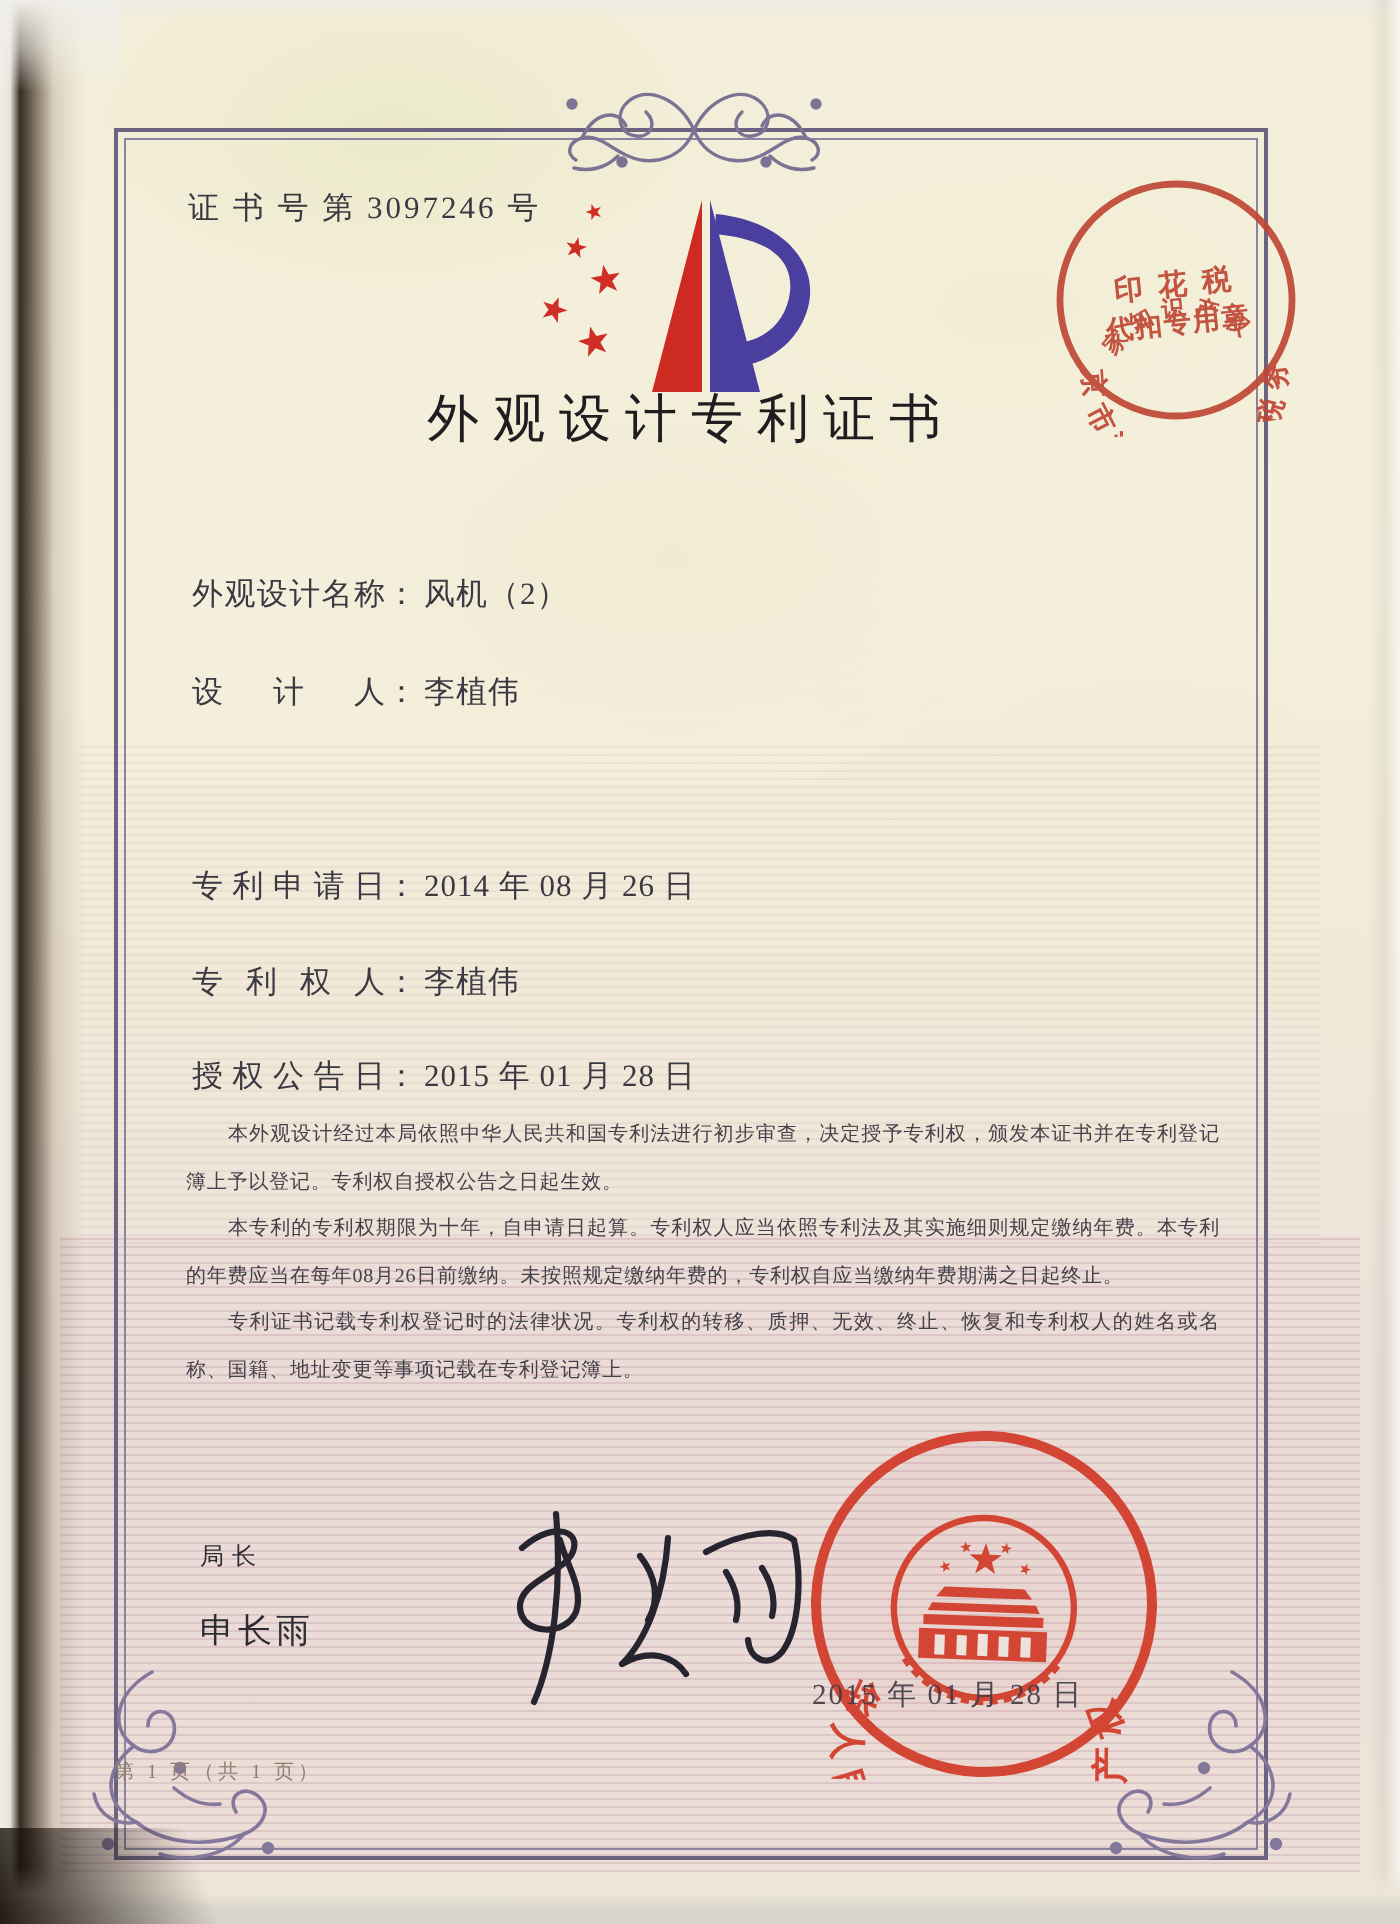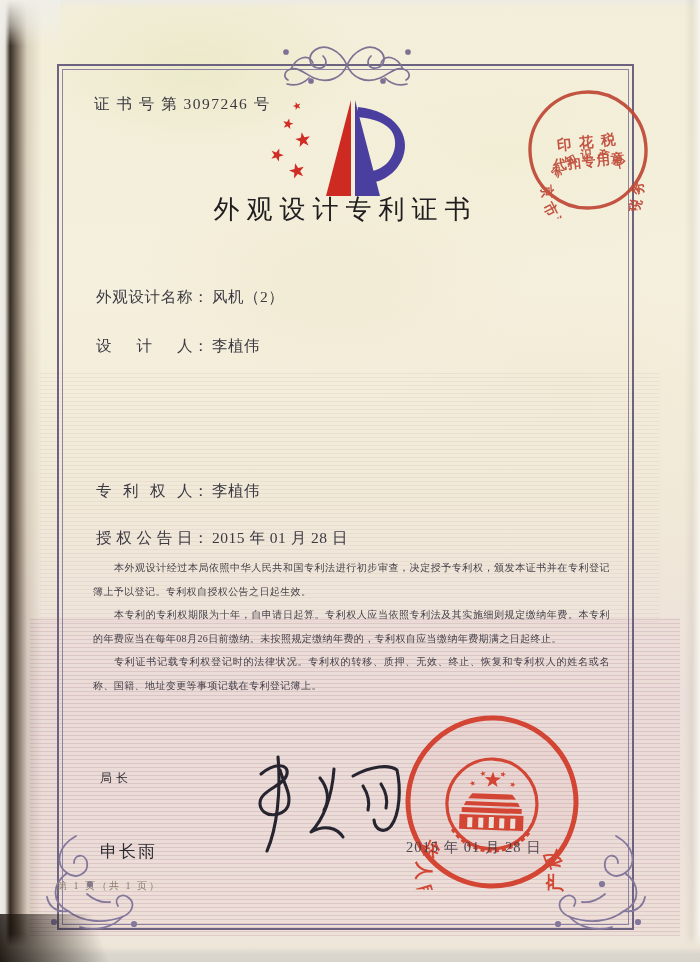--- a/index.html
+++ b/index.html
@@ -45,21 +45,21 @@
   }
   .field { left:96px; font-size:15.5px; color:#3b3942; letter-spacing:.5px; white-space:nowrap; }
   .flabel { display:inline-block; width:97px; text-align:justify; text-align-last:justify; }
   .fvalue { margin-left:3px; }
   .body-text {
     left:93px; top:556px; width:517px; font-size:10px; line-height:23.6px;
     color:#45414a; text-align:justify; letter-spacing:.4px;
   }
   .body-text p { text-indent:2.1em; }
   .signer-title { left:100px; top:770px; font-size:12px; letter-spacing:4px; color:#2e2c33; }
-  .signer-name  { left:100px; top:804px; font-size:17px; letter-spacing:2px; color:#2e2c33;margin-top:36px; }
+  .signer-name  { left:100px; top:804px; font-size:17px; letter-spacing:2px; color:#2e2c33; }
   .date-stamp { left:406px; top:838px; font-size:14.5px; letter-spacing:1px; color:#3f3a45; z-index:13; opacity:.9; }
   .footer { left:57px; top:879px; width:577px; text-align:left; font-size:10px; letter-spacing:2px; color:#8b8070; }
   svg.abs { position:absolute; }
   .tax-stamp { left:523px; top:85px; z-index:12; transform:rotate(-6deg); opacity:.92; }
   .seal { left:402px; top:712px; z-index:12; transform:rotate(2deg); opacity:.95; }
   .sig { left:225px; top:742px; z-index:11; }
   .logo { left:268px; top:94px; z-index:10; }
   
   .edge-left {
     position:absolute; left:0; top:0; bottom:0; width:42px; z-index:50; pointer-events:none;
@@ -153,20 +153,23 @@
       </g>
     </svg>
 
     <div class="content title">外观设计专利证书</div>
 
     <div class="content field" style="top:287px">
       <span class="flabel">外观设计名称</span><span>：</span><span class="fvalue">风机（2）</span>
     </div>
     <div class="content field" style="top:336px">
       <span class="flabel">设计人</span><span>：</span><span class="fvalue">李植伟</span>
+    </div>
+    <div class="content field" style="top:433px">
+      <span class="flabel">专利申请日</span><span>：</span><span class="fvalue">2014 年 08 月 26 日</span>
     </div>
     <div class="content field" style="top:481px">
       <span class="flabel">专利权人</span><span>：</span><span class="fvalue">李植伟</span>
     </div>
     <div class="content field" style="top:528px">
       <span class="flabel">授权公告日</span><span>：</span><span class="fvalue">2015 年 01 月 28 日</span>
     </div>
 
     <div class="content body-text">
       <p>本外观设计经过本局依照中华人民共和国专利法进行初步审查，决定授予专利权，颁发本证书并在专利登记簿上予以登记。专利权自授权公告之日起生效。</p>

